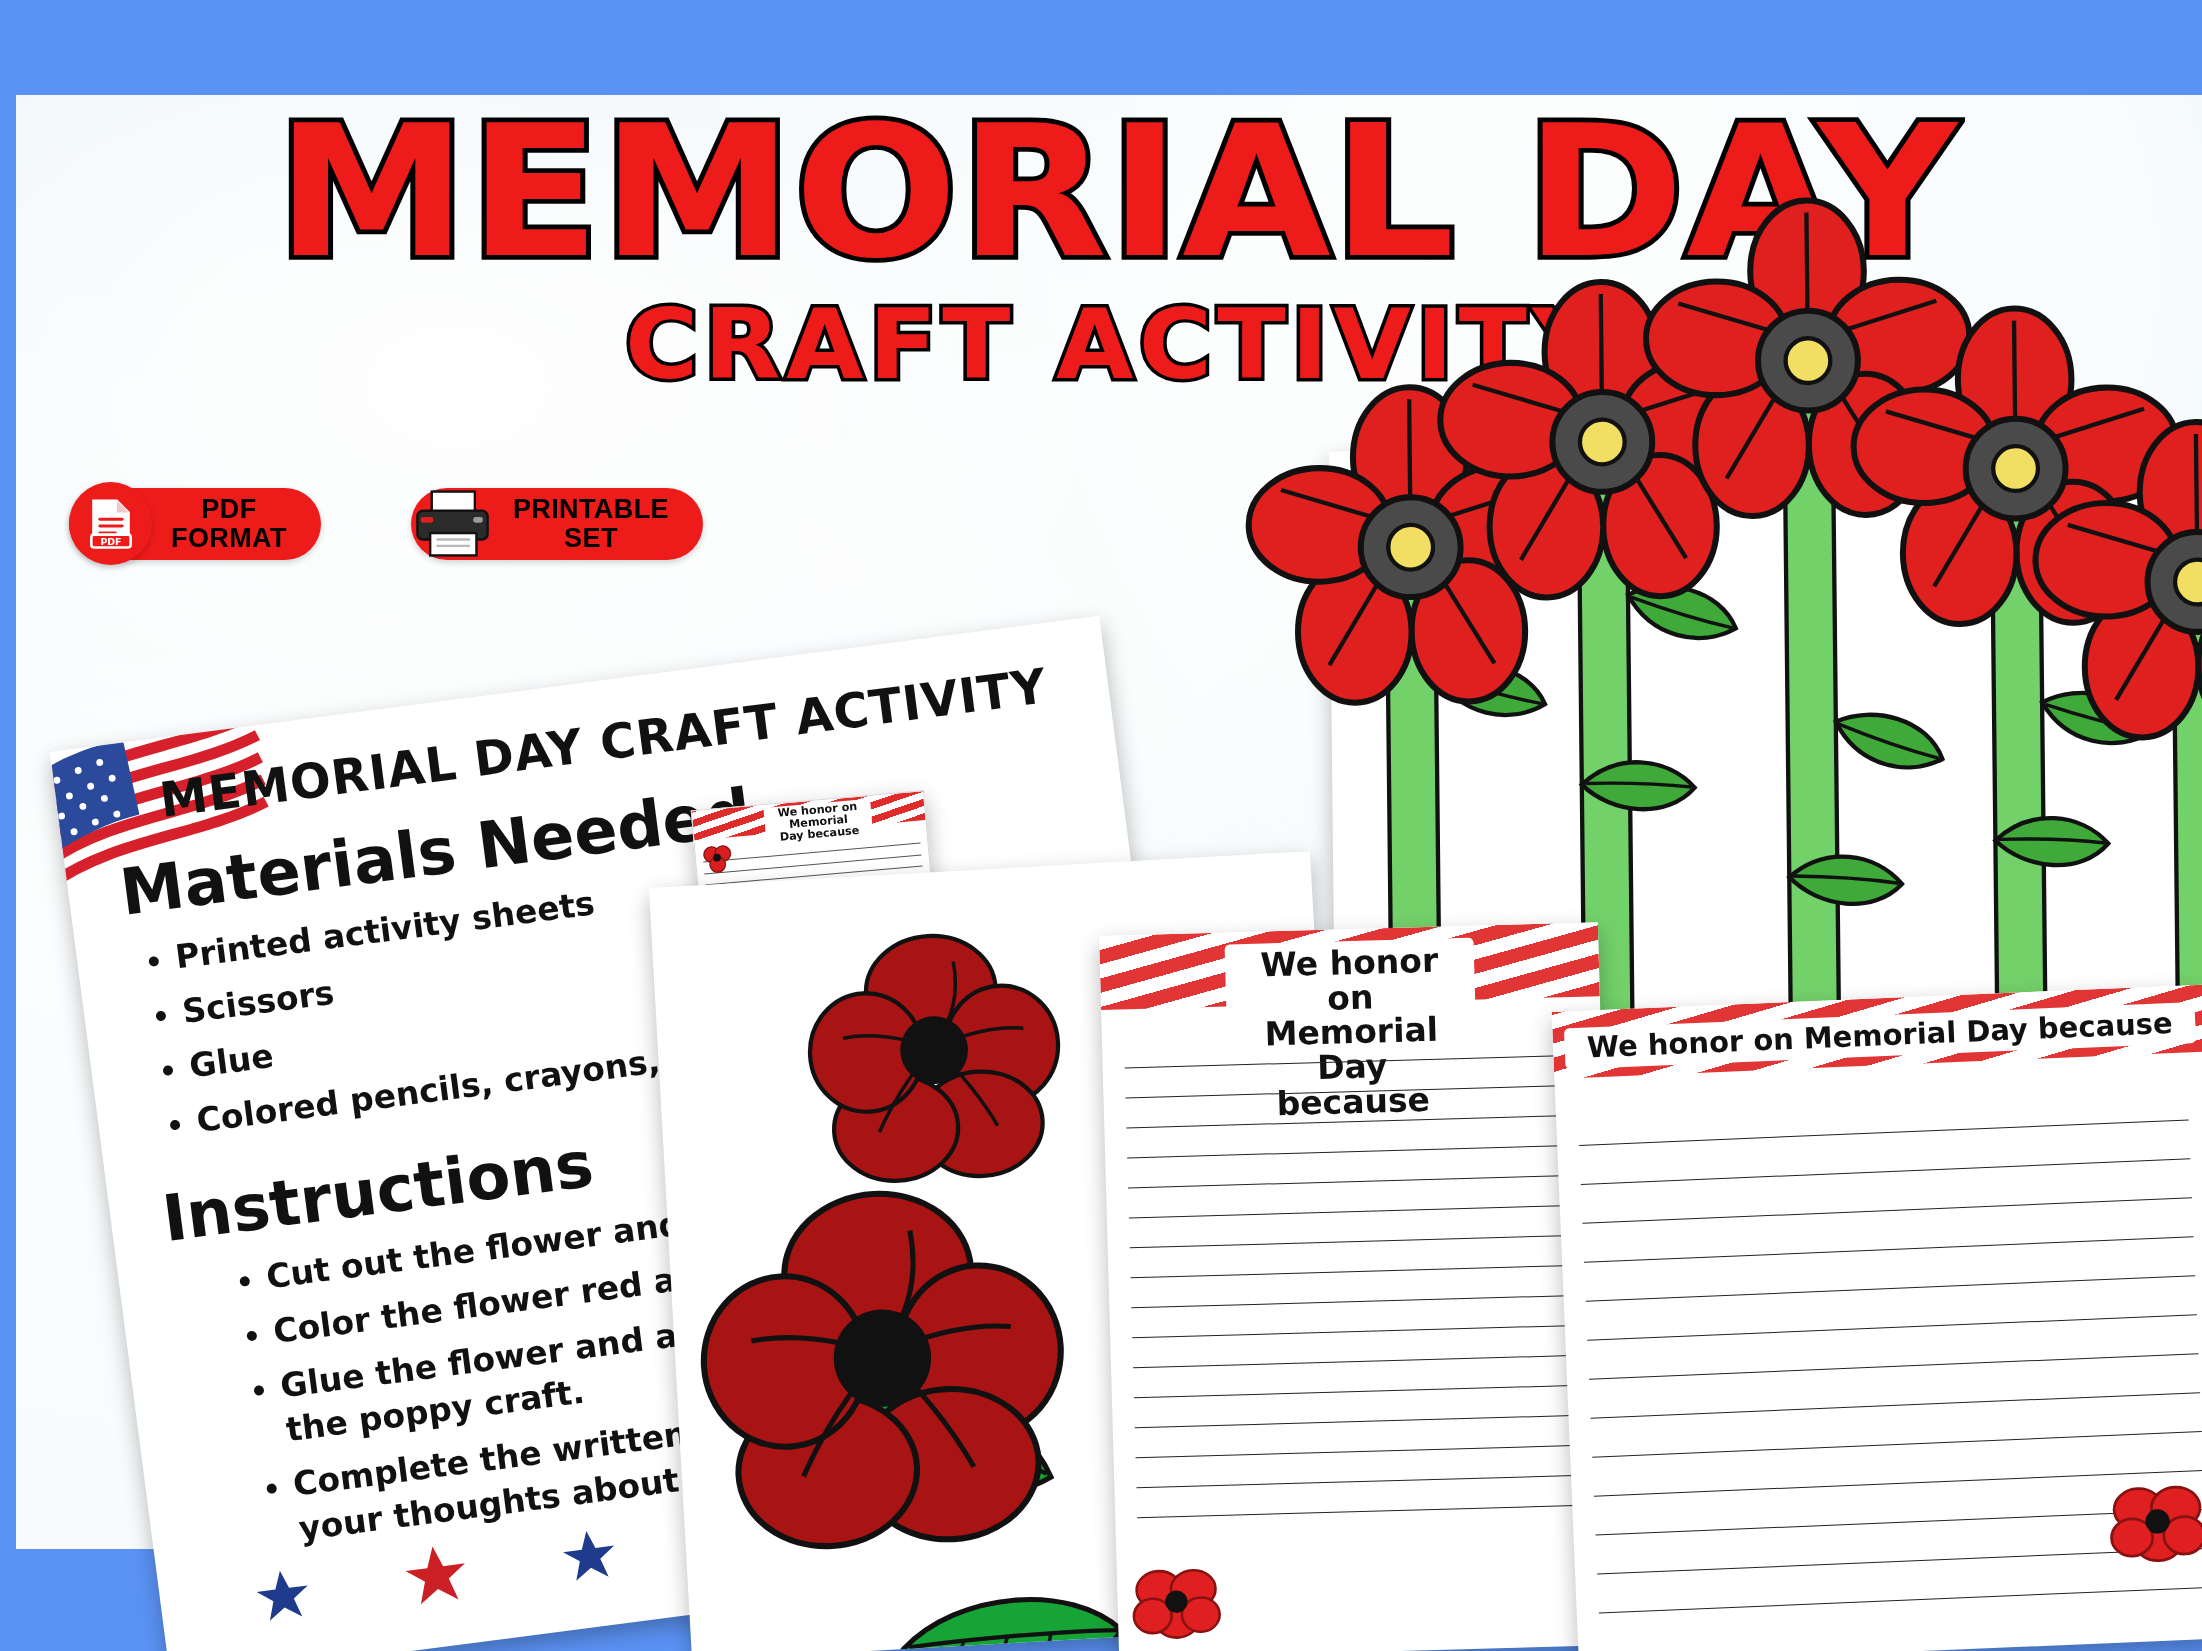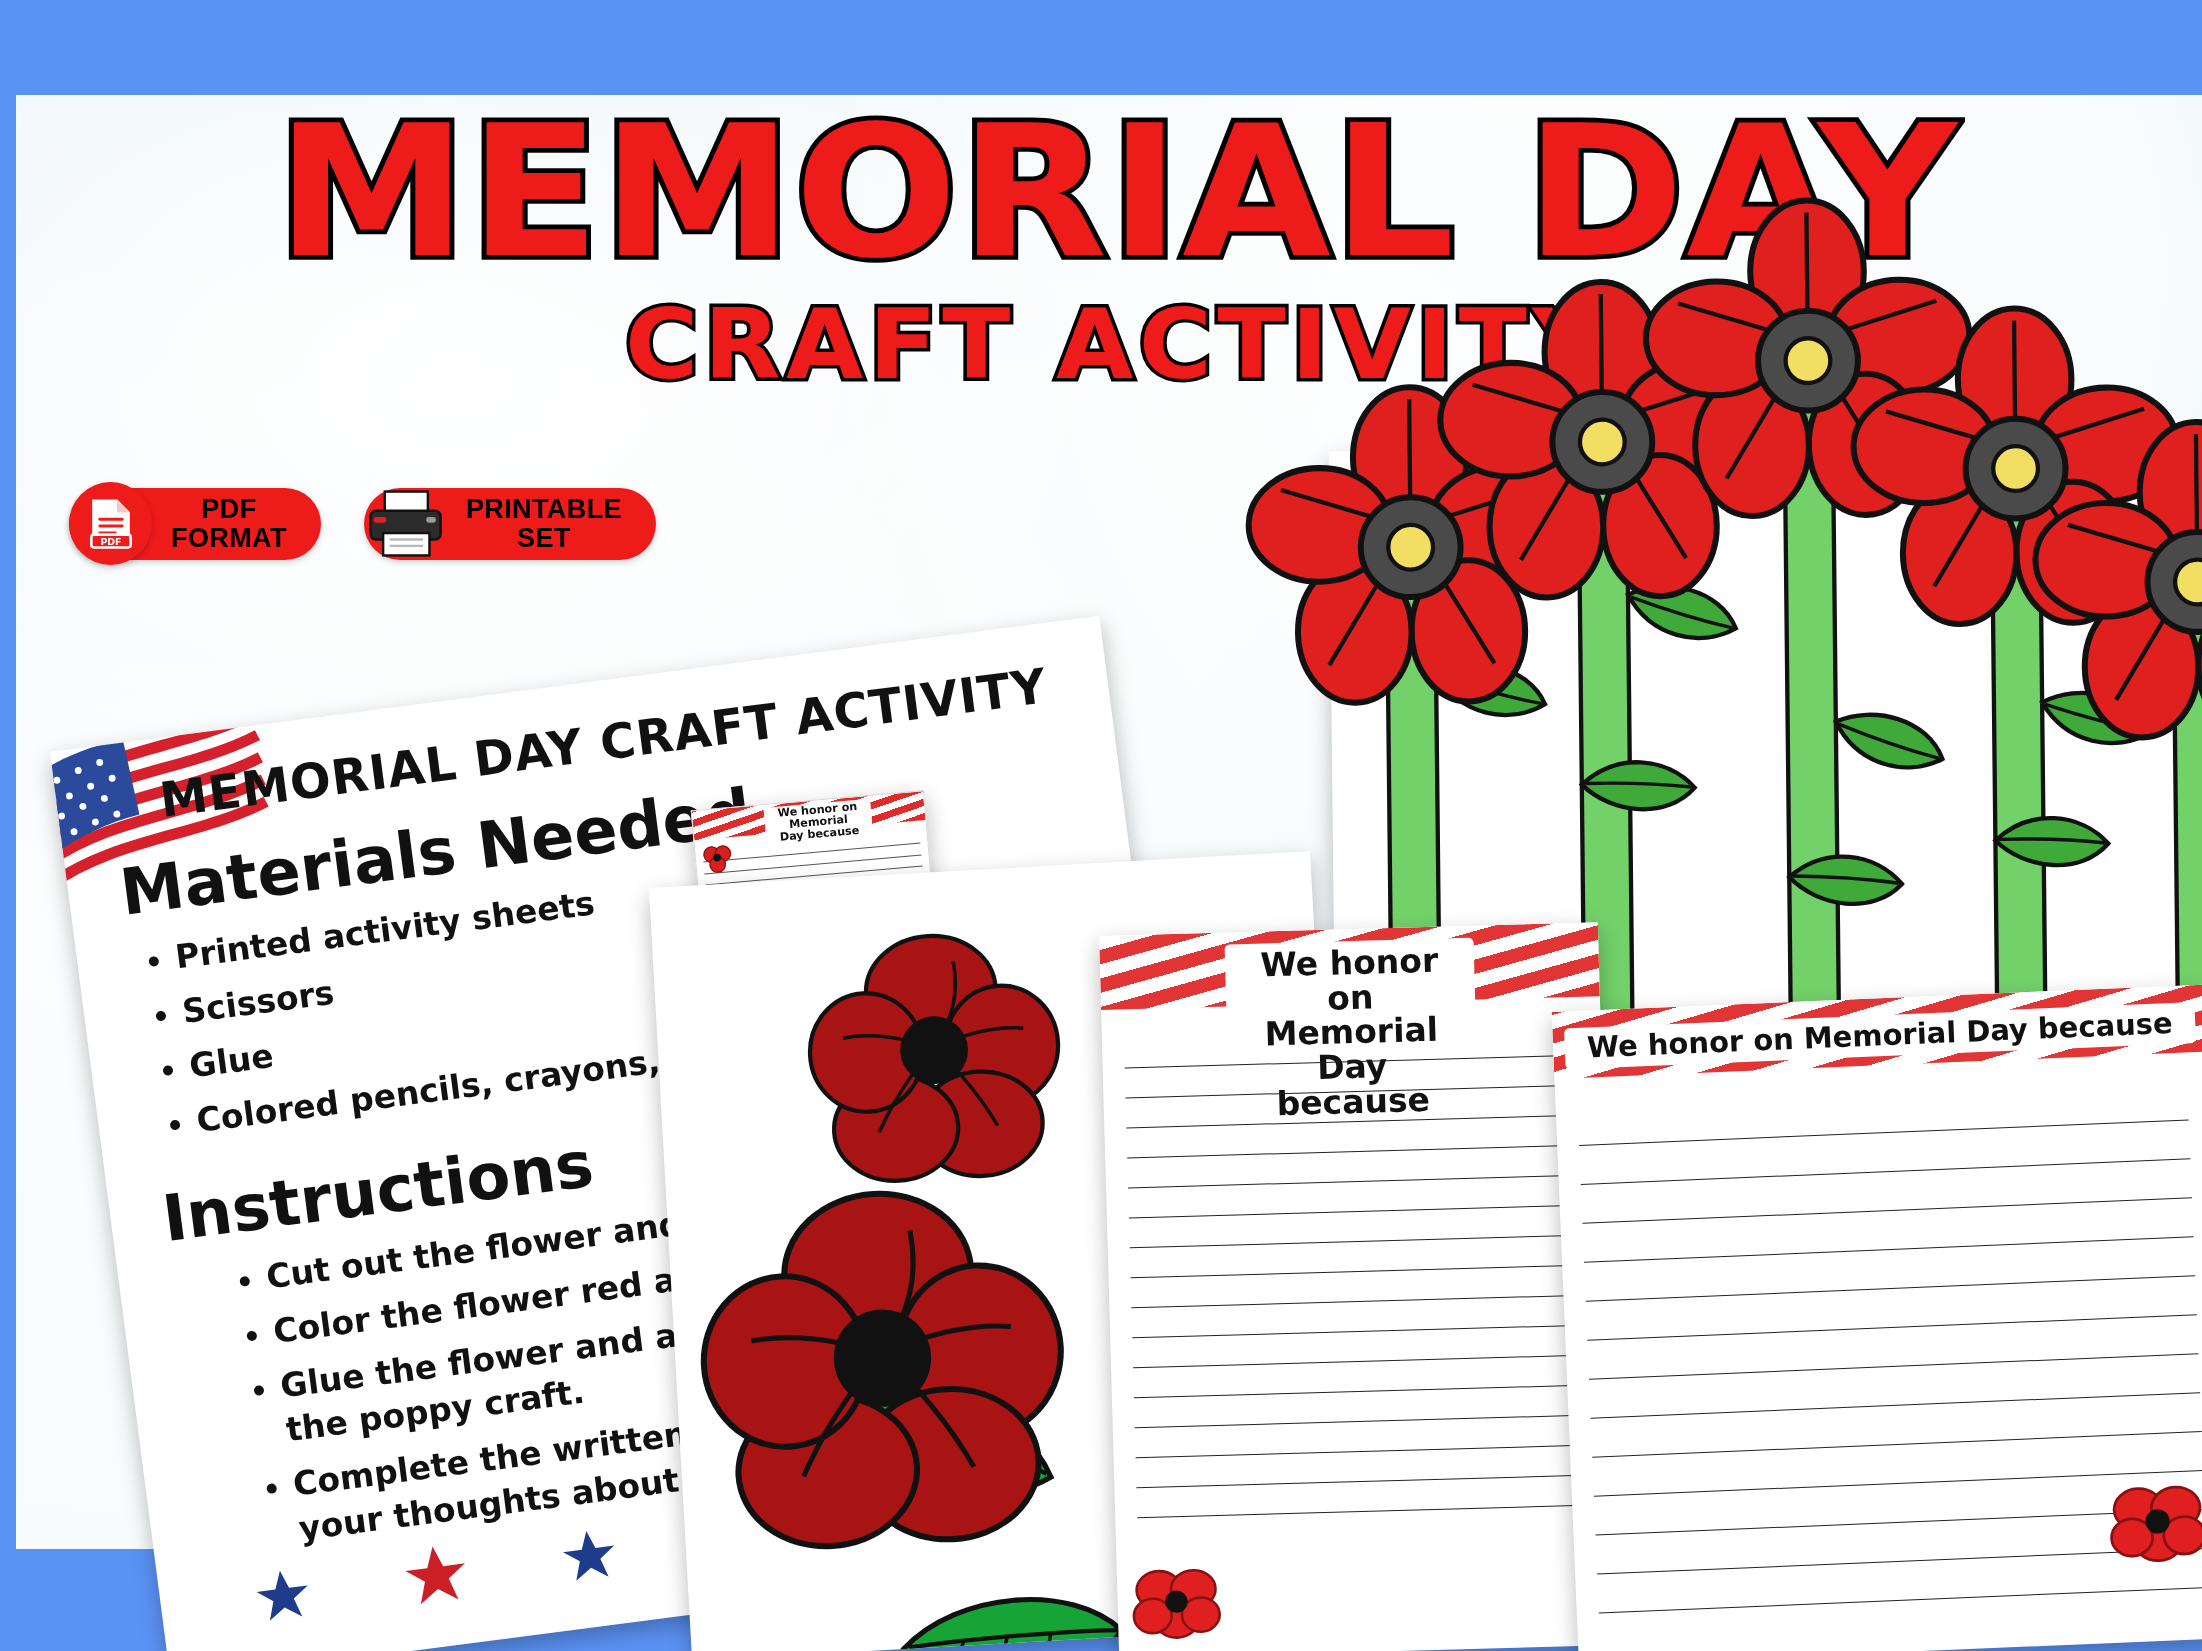--- a/index.html
+++ b/index.html
@@ -48,21 +48,21 @@
     letter-spacing:5.2px;
     color:#ee1b1b;
     -webkit-text-stroke:6.9px #000;
     paint-order:stroke fill;
     line-height:1;
     margin:13.8px 0 0 0;
     transform:scaleX(1.04);
   }
 
   
-  .badges{position:absolute;left:53px;top:482px;display:flex;gap:43px;align-items:center;}
+  .badges{position:absolute;left:53px;top:482px;display:flex;gap:90px;align-items:center;}
   .badge{position:relative;height:83px;display:flex;align-items:center;}
   .badge .pill{
     background:#ee1b1b;border-radius:41px;height:72px;display:flex;align-items:center;
     padding:0 34px 0 102px;color:#000;font-weight:bold;font-size:27px;line-height:1.05;
     text-align:center;letter-spacing:0.4px;white-space:pre-line;
     box-shadow:0 2.6px 6.9px rgba(0,0,0,.18);
   }
   .badge .circle{
     position:absolute;left:0;top:0;width:83px;height:83px;border-radius:50%;
     background:#ee1b1b;display:flex;align-items:center;justify-content:center;

